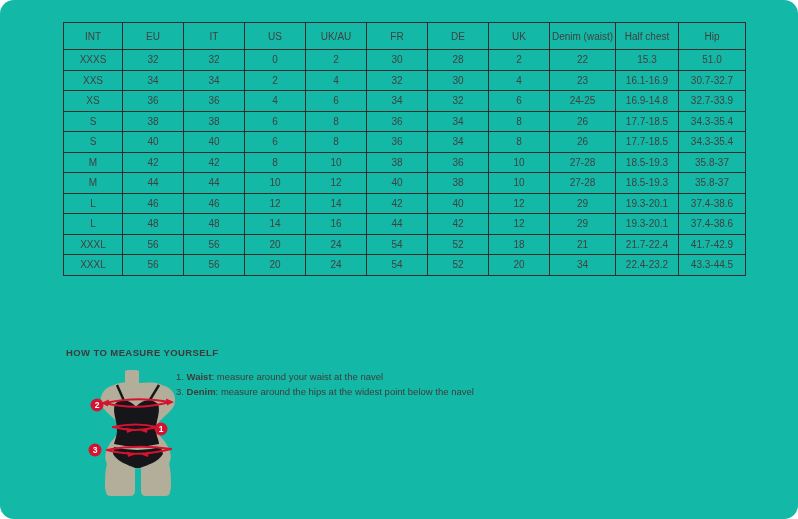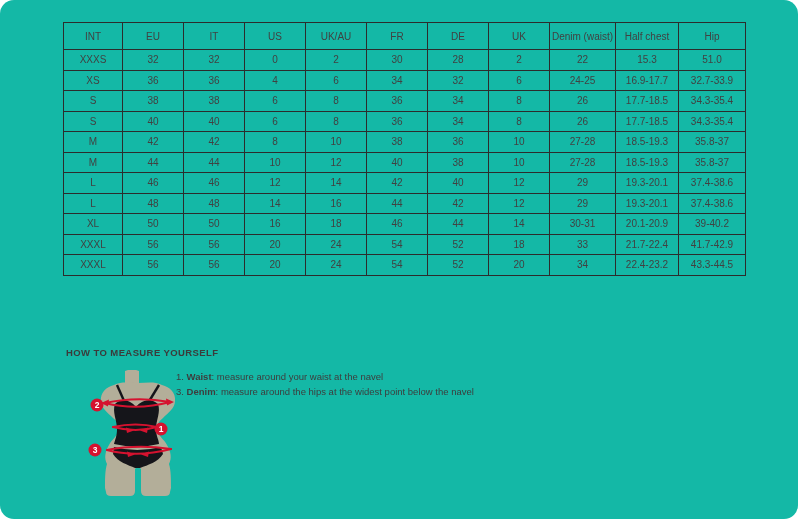--- a/index.html
+++ b/index.html
@@ -118,30 +118,43 @@
           <td>0</td>
           <td>2</td>
           <td>30</td>
           <td>28</td>
           <td>2</td>
           <td>22</td>
           <td>15.3</td>
           <td>51.0</td>
         </tr>
         <tr>
+          <td>XXS</td>
+          <td>34</td>
+          <td>34</td>
+          <td>2</td>
+          <td>4</td>
+          <td>32</td>
+          <td>30</td>
+          <td>4</td>
+          <td>23</td>
+          <td>16.1-16.9</td>
+          <td>30.7-32.7</td>
+        </tr>
+        <tr>
           <td>XS</td>
           <td>36</td>
           <td>36</td>
           <td>4</td>
           <td>6</td>
           <td>34</td>
           <td>32</td>
           <td>6</td>
           <td>24-25</td>
-          <td>16.9-17.7</td>
+          <td>16.9-14.8</td>
           <td>32.7-33.9</td>
         </tr>
         <tr>
           <td>S</td>
           <td>38</td>
           <td>38</td>
           <td>6</td>
           <td>8</td>
           <td>36</td>
           <td>34</td>
@@ -209,42 +222,29 @@
           <td>14</td>
           <td>16</td>
           <td>44</td>
           <td>42</td>
           <td>12</td>
           <td>29</td>
           <td>19.3-20.1</td>
           <td>37.4-38.6</td>
         </tr>
         <tr>
-          <td>XL</td>
-          <td>50</td>
-          <td>50</td>
-          <td>16</td>
-          <td>18</td>
-          <td>46</td>
-          <td>44</td>
-          <td>14</td>
-          <td>30-31</td>
-          <td>20.1-20.9</td>
-          <td>39-40.2</td>
-        </tr>
-        <tr>
           <td>XXXL</td>
           <td>56</td>
           <td>56</td>
           <td>20</td>
           <td>24</td>
           <td>54</td>
           <td>52</td>
           <td>18</td>
-          <td>33</td>
+          <td>21</td>
           <td>21.7-22.4</td>
           <td>41.7-42.9</td>
         </tr>
         <tr>
           <td>XXXL</td>
           <td>56</td>
           <td>56</td>
           <td>20</td>
           <td>24</td>
           <td>54</td>

